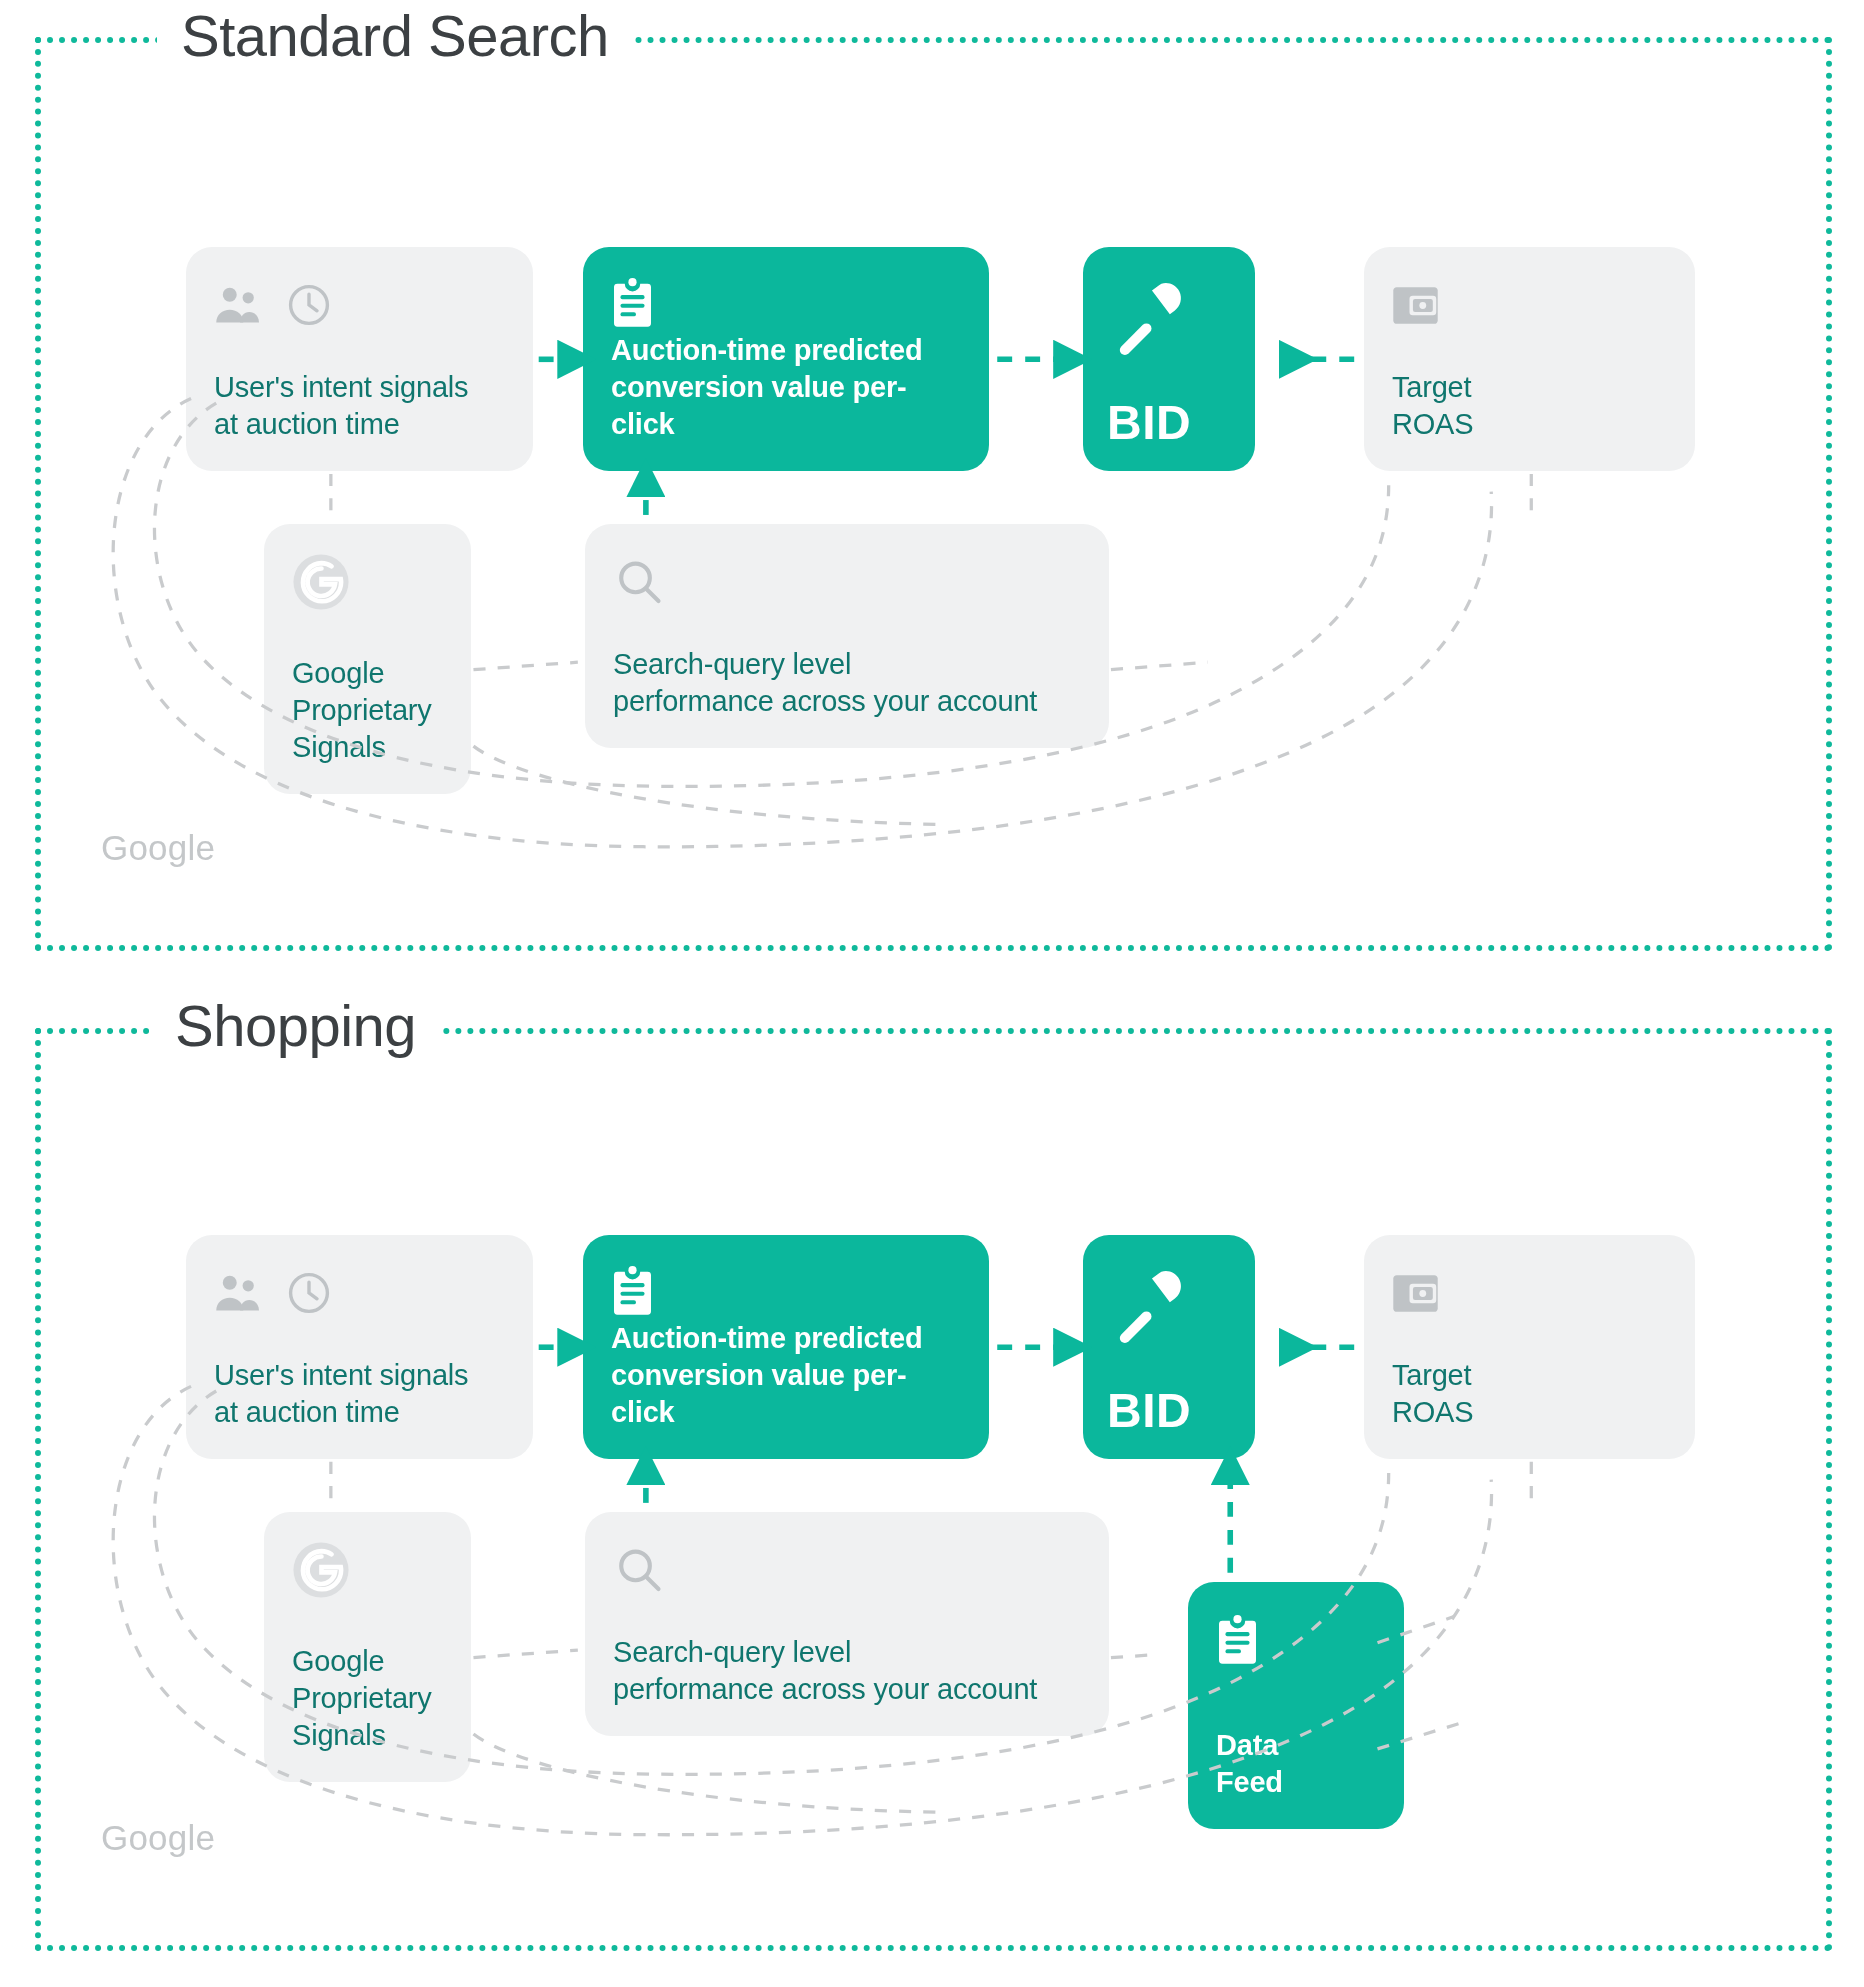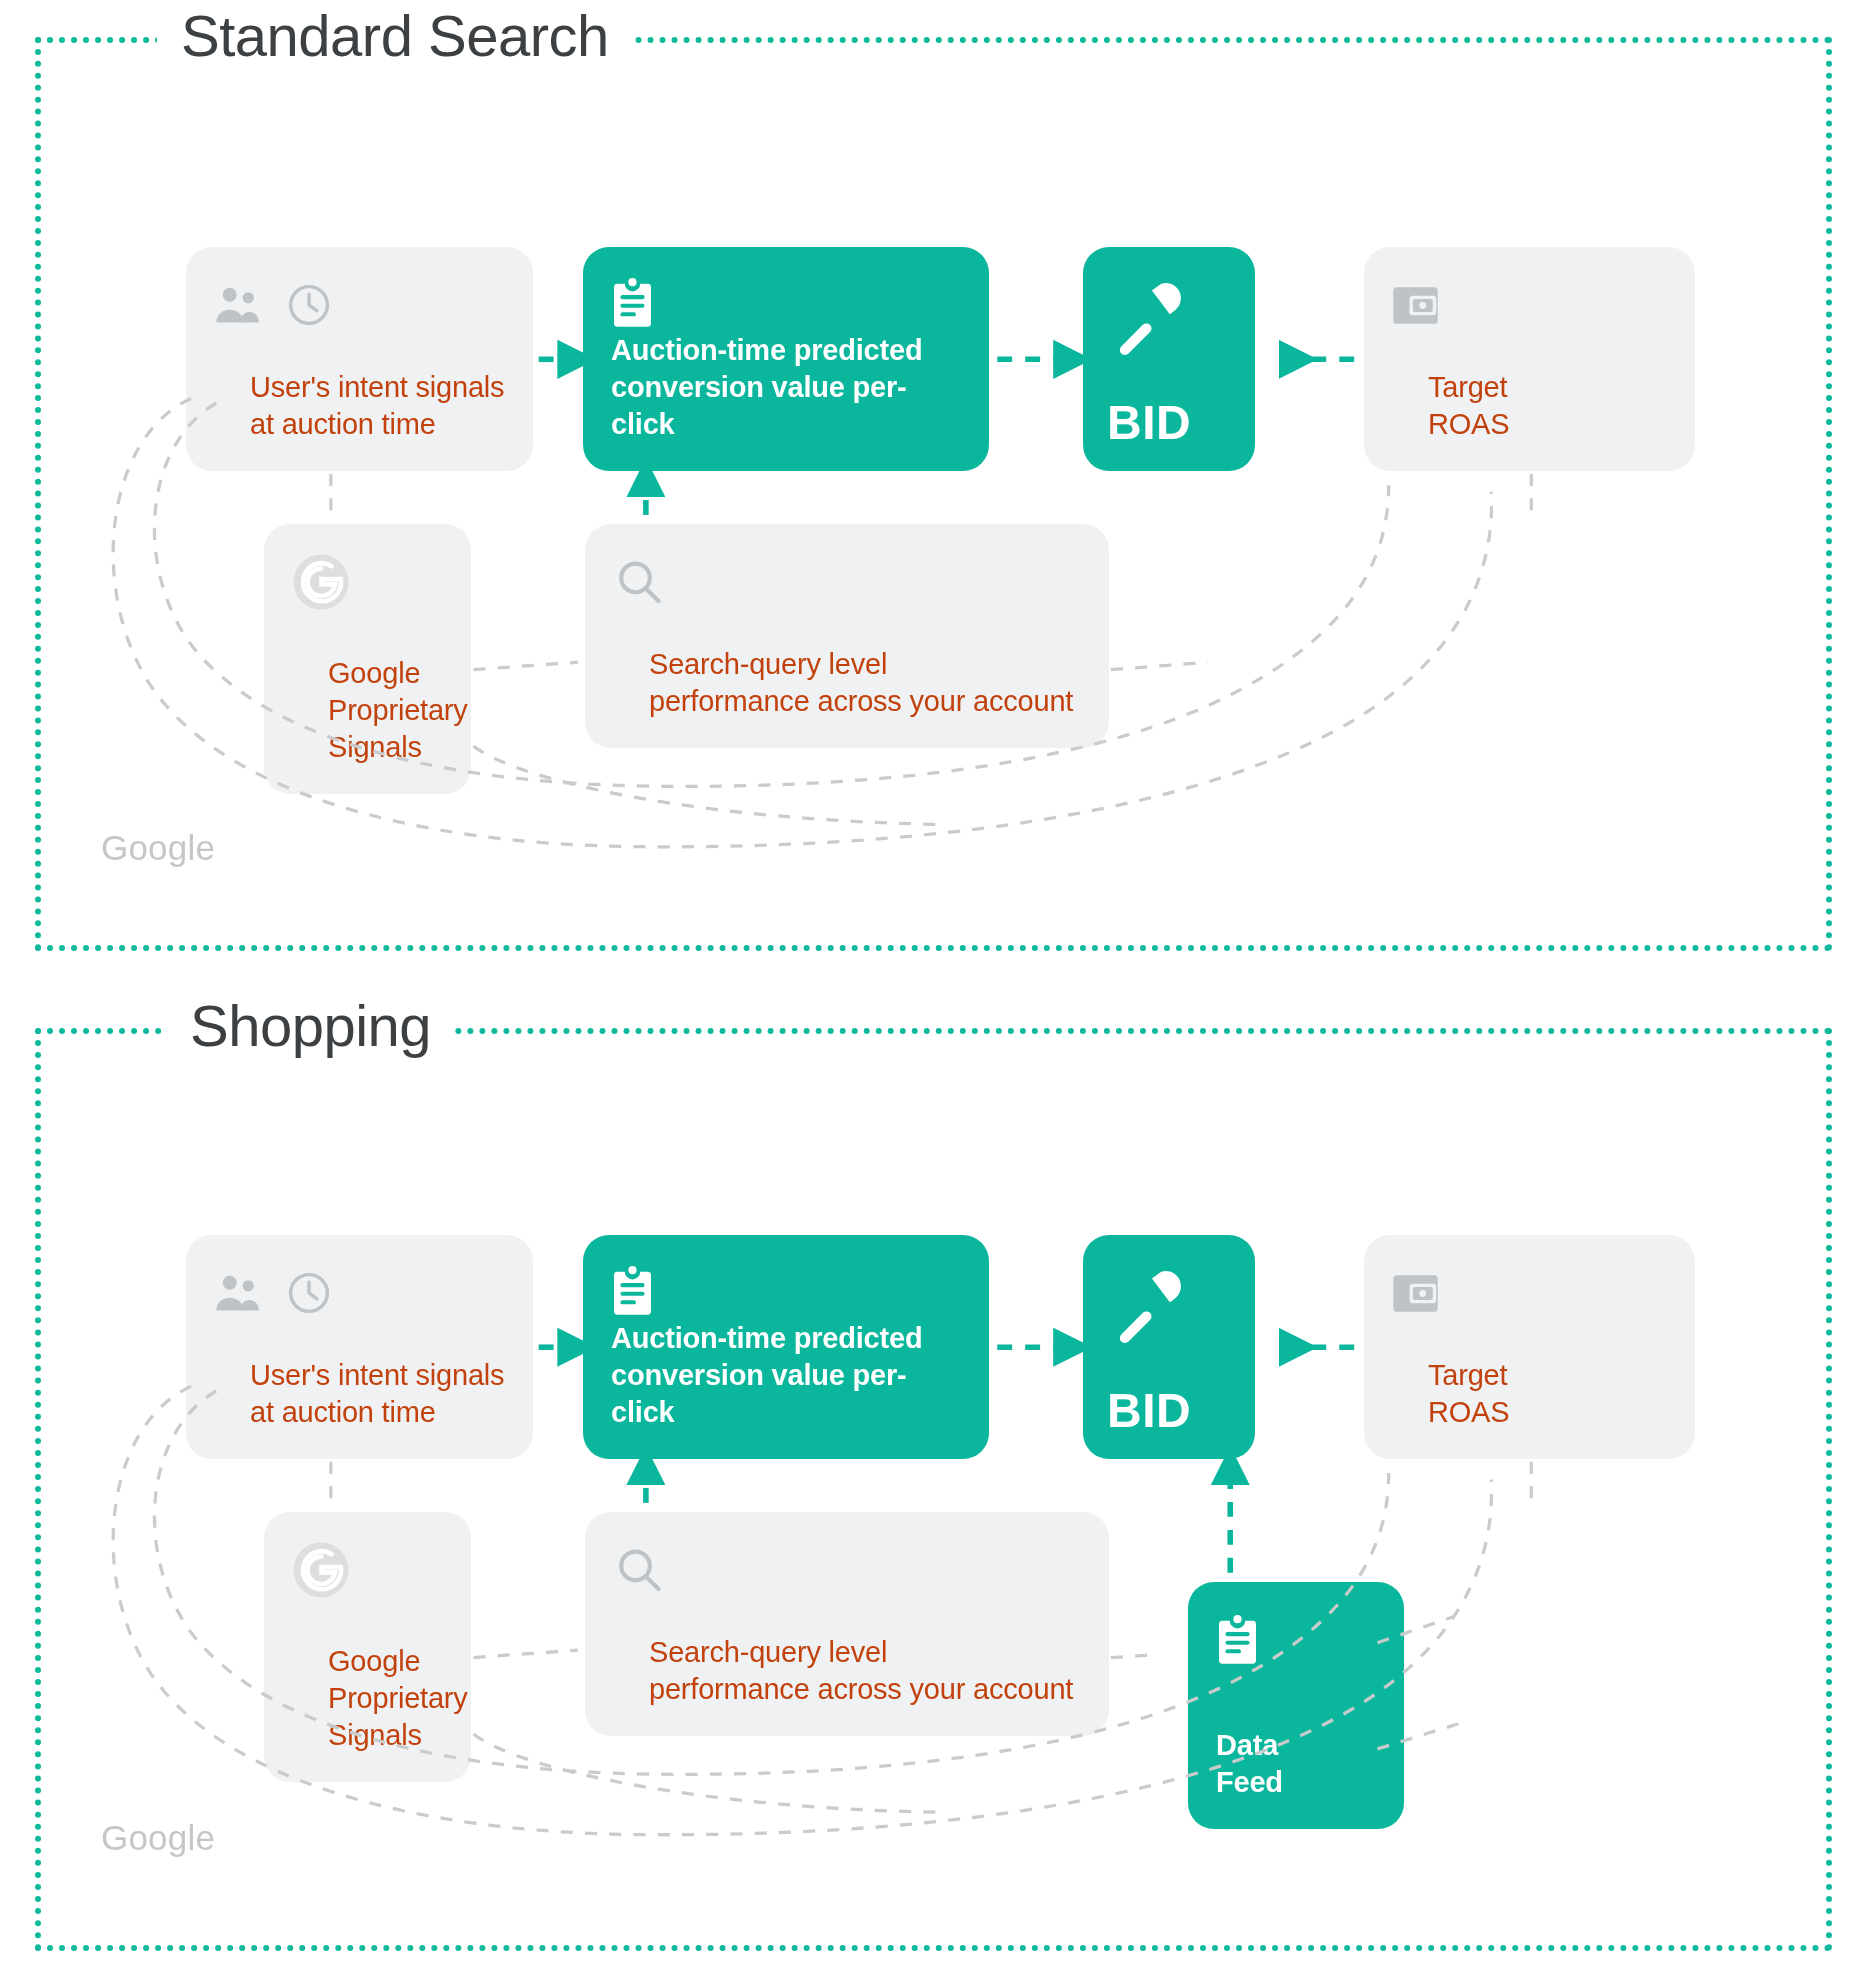--- a/index.html
+++ b/index.html
@@ -54,21 +54,21 @@
     gap: 17px;
     height: 60px;
   }
   .card-label {
     margin-top: auto;
     font-size: 29px;
     line-height: 1.28;
     font-weight: 400;
     letter-spacing: -0.2px;
   }
-  .card.grey .card-label { color: #c2410c; margin-left: 36px; }
+  .card.grey .card-label { color: #0f766e; }
   .card.green .card-label { color: #FFFFFF; }
   .card.green .card-label { font-weight: 600; }
 
   .bid-text {
     margin-top: auto;
     color: #fff;
     font-size: 48px;
     font-weight: 700;
     letter-spacing: 0.5px;
     line-height: 1;
@@ -180,21 +180,21 @@
           <path d="M15.3 15.1 21 20.8"></path>
         </svg>
       </span>
     </div>
     <div class="card-label" style="white-space:pre-line;">Search-query level
 performance across your account</div>
   </div>
 
   <div class="section" style="left:35px; top:1028px; width:1797px; height:923px;"></div>
 
-  <div class="section-title" style="left:166px; top:997px;">Shopping</div>
+  <div class="section-title" style="left:151px; top:997px;">Shopping</div>
 
   <div class="google-mark" style="left:101px; top:1818px;">Google</div>
 
   <div class="card grey" style="left:186px; top:1235px; width:347px; height:224px;">
     <div class="card-icons">
       <span>
         <svg class="icon-svg" width="54" height="41" viewBox="0 0 24 18" fill="#BFC3C6">
           <circle cx="7" cy="4.2" r="3.1"></circle>
           <circle cx="15.2" cy="5.6" r="2.5"></circle>
           <path d="M1 16.5c0-3.3 2.7-5.6 6-5.6s6 2.3 6 5.6z"></path>

